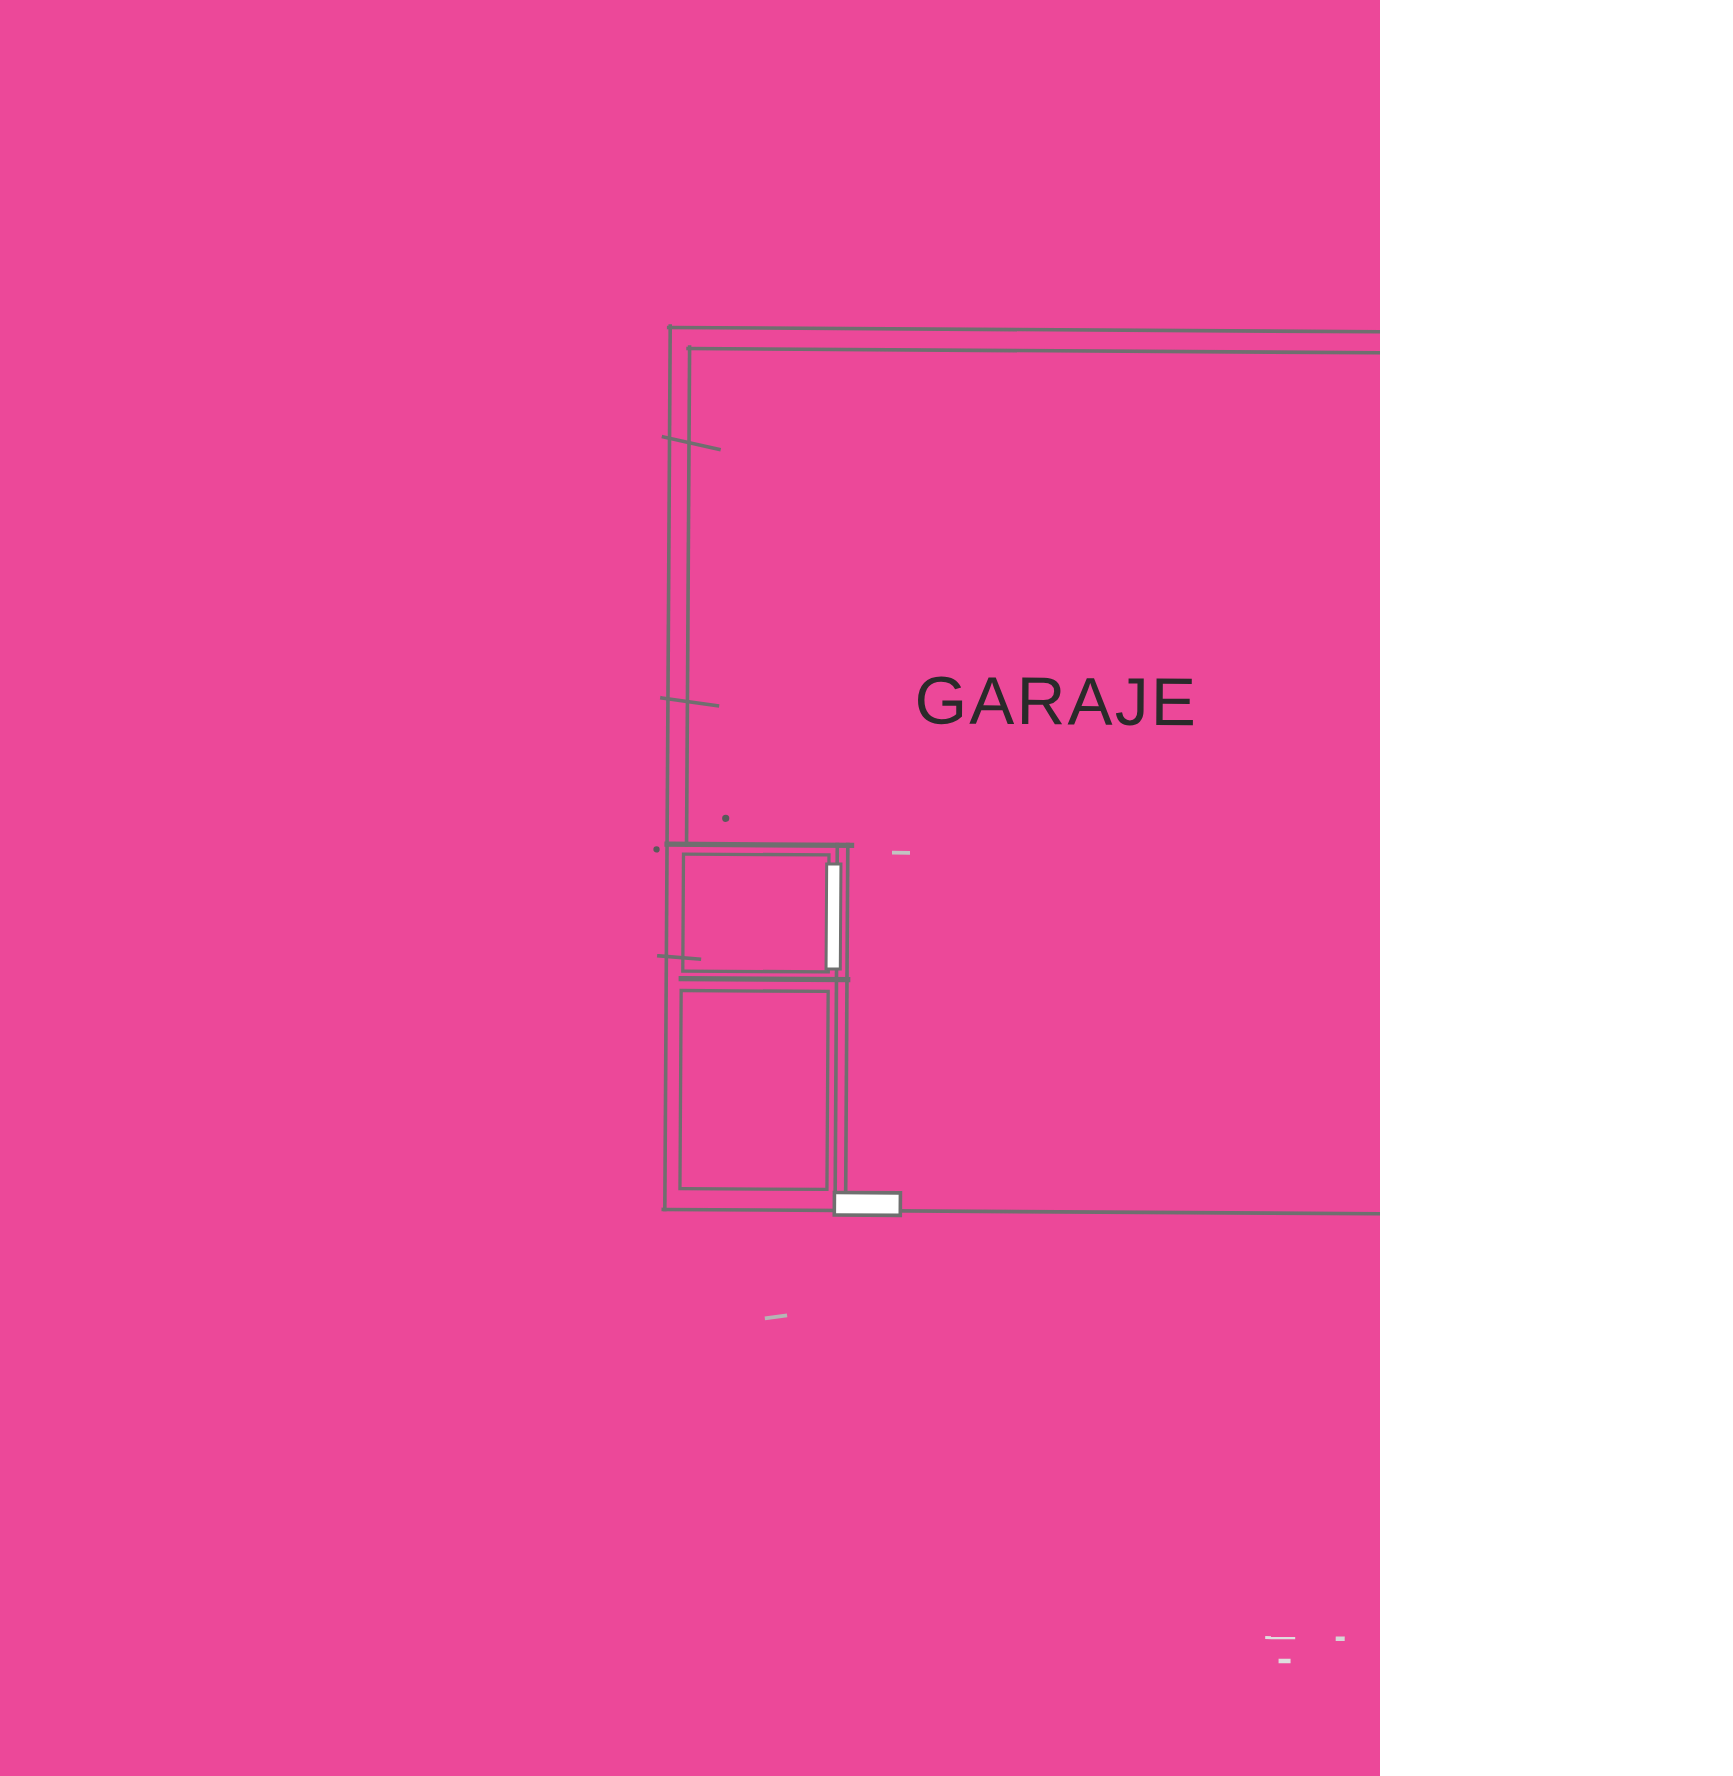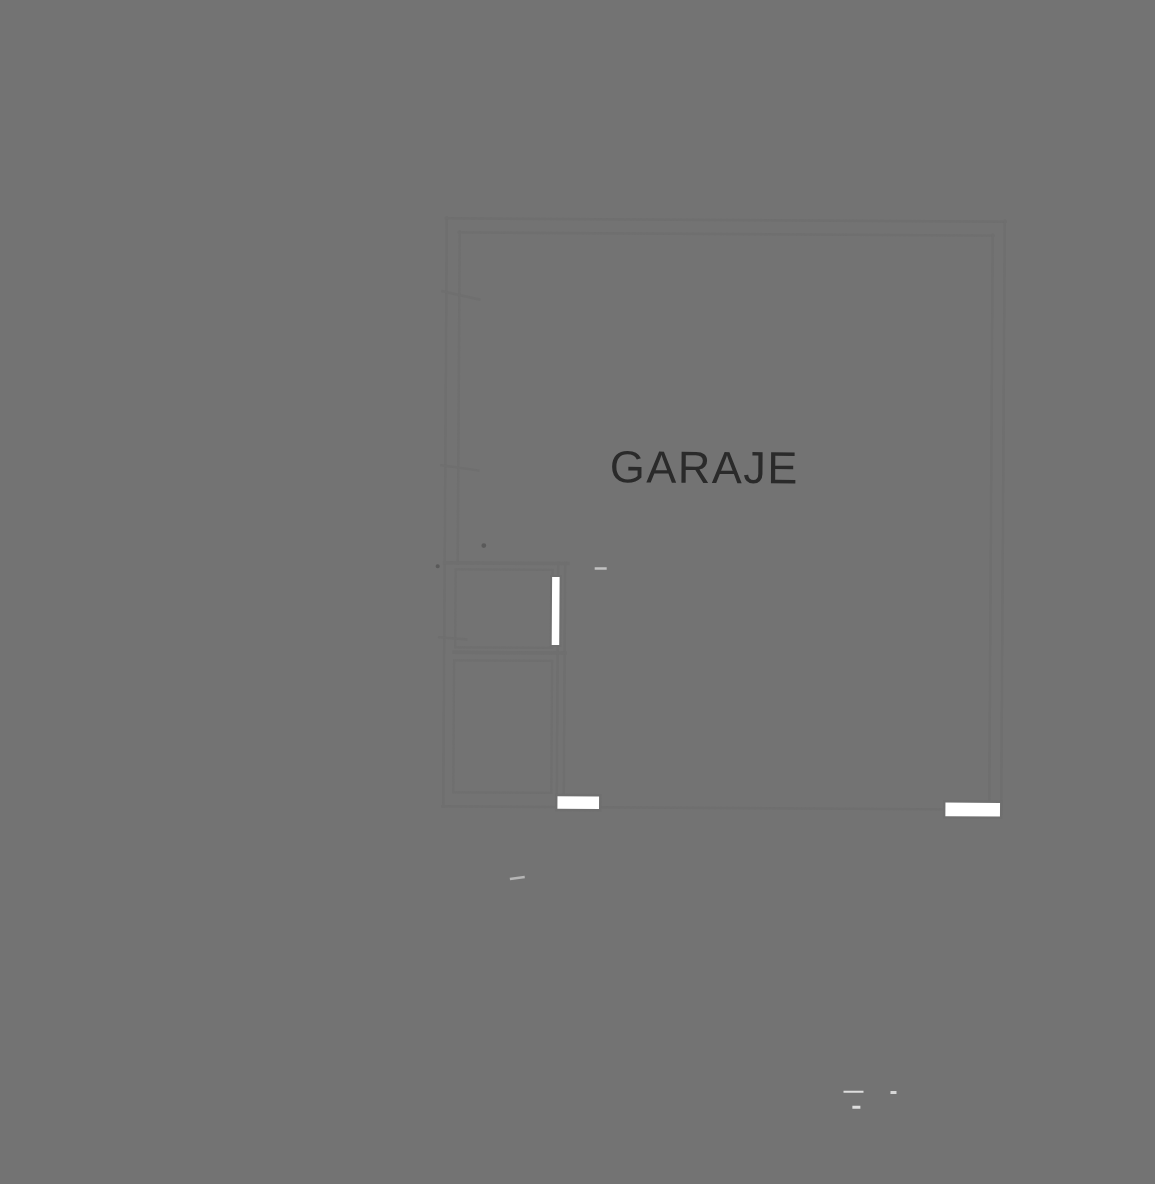--- a/index.html
+++ b/index.html
@@ -3,23 +3,23 @@
 <meta charset="utf-8">
 <style>
   html, body {
     margin: 0;
     padding: 0;
     background: #ffffff;
     font-family: "Liberation Sans", sans-serif;
   }
   .page {
     position: relative;
-    width: 1155px;
+    width: 920px;
     height: 1184px;
-    background: #737373;
+    background: #ec4899;
     overflow: hidden;
   }
   svg { display: block; }
   text.room-label {
     font-family: "Liberation Sans", sans-serif;
     font-size: 45px;
     letter-spacing: 1.5px;
   }
 </style>
 </head>

